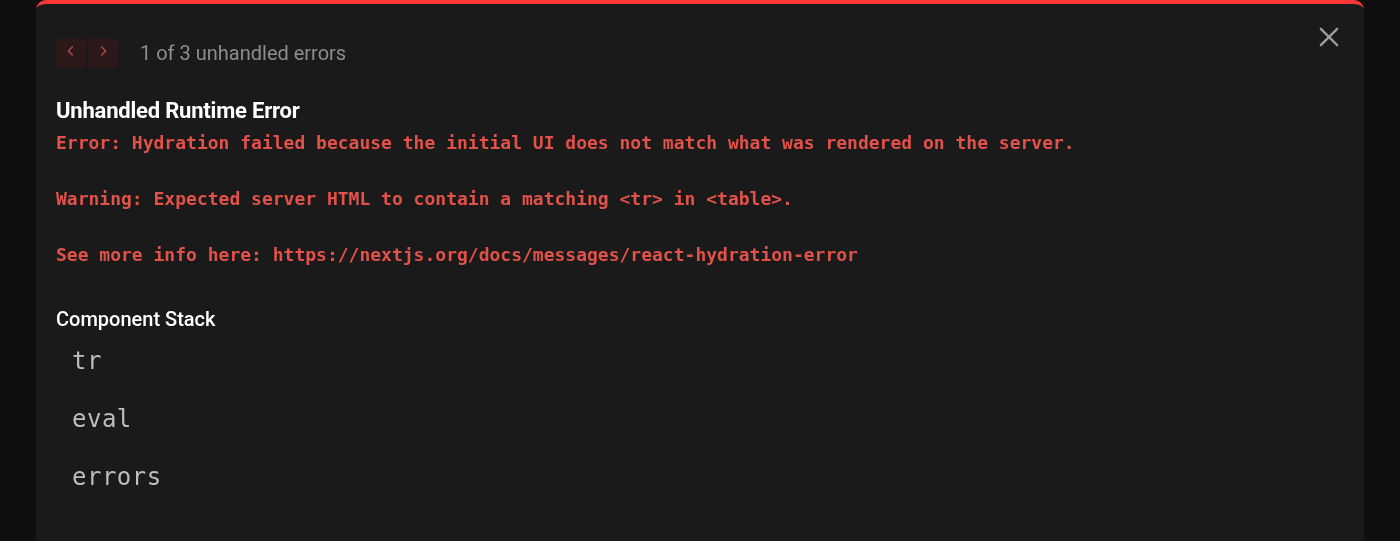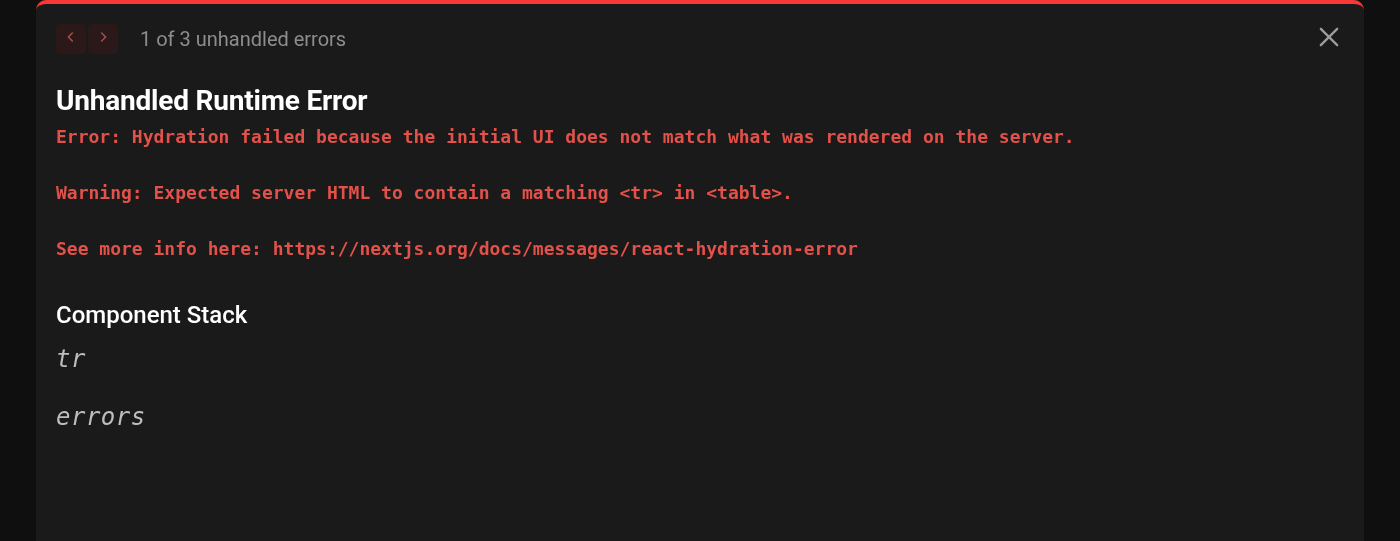--- a/index.html
+++ b/index.html
@@ -23,65 +23,66 @@
     border-top:4px solid var(--accent);
     border-radius:10px 10px 0 0;
     box-sizing:border-box;
     padding:0 0 0 0;
     overflow:hidden;
   }
   .header{
     display:flex;
     align-items:center;
     padding:20px 20px 0 20px;
+    margin-top:14px;
   }
   .nav-btns{display:flex;gap:2px;}
   .nav-btn{
     width:30px;height:30px;border-radius:4px;background:var(--btn);
     display:flex;align-items:center;justify-content:center;cursor:pointer;
   }
   .nav-btn svg{width:16px;height:16px;stroke:#b04c4c;stroke-width:2.2;fill:none;stroke-linecap:round;stroke-linejoin:round;}
   .err-count{
     margin-left:22px;color:var(--dim);font-size:20px;letter-spacing:0;
   }
   .close{
     position:absolute;right:18px;top:18px;width:34px;height:34px;cursor:pointer;
     display:flex;align-items:center;justify-content:center;
   }
   .close svg{width:28px;height:28px;stroke:#9b9b9b;stroke-width:2;fill:none;stroke-linecap:round;}
   .content{padding:30px 20px 0 20px;}
   h1.title{
     color:var(--txt);
-    font-size:28px;
+    font-size:22px;
     font-weight:700;
     margin:0 0 6px 0;
     letter-spacing:-0.2px;
   }
   .err-msg{
     color:var(--err);
     font-family:ui-monospace,SFMono-Regular,Menlo,Consolas,monospace;
     font-size:18px;
     font-weight:600;
     line-height:1.55;
     white-space:pre-wrap;
     margin:0 0 39px 0;
   }
   h2.section{
     color:var(--txt);
-    font-size:24px;
+    font-size:20px;
     font-weight:500;
     margin:10px 0 18px 0;
   }
   .stack{
     font-family:ui-monospace,SFMono-Regular,Menlo,Consolas,monospace;
     color:#bdbdbd;
     font-size:24px;
     line-height:1.0;
   }
-  .stack-line{margin:0 0 34px 0;letter-spacing:0.5px;font-style:italic;}
+  .stack-line{margin:0 0 34px 16px;letter-spacing:0.5px;}
 </style>
 </head>
 <body>
 
 <div class="panel">
 
   <div class="header">
     <div class="nav-btns">
       <div class="nav-btn">
         <span>
@@ -114,17 +115,18 @@
     <h1 class="title">Unhandled Runtime Error</h1>
     <pre class="err-msg">Error: Hydration failed because the initial UI does not match what was rendered on the server.
 
 Warning: Expected server HTML to contain a matching &lt;tr&gt; in &lt;table&gt;.
 
 See more info here: https://nextjs.org/docs/messages/react-hydration-error</pre>
 
     <h2 class="section">Component Stack</h2>
     <div class="stack">
       <div class="stack-line">tr</div>
+      <div class="stack-line">eval</div>
       <div class="stack-line">errors</div>
     </div>
   </div>
 
 </div>
 
 </body></html>

